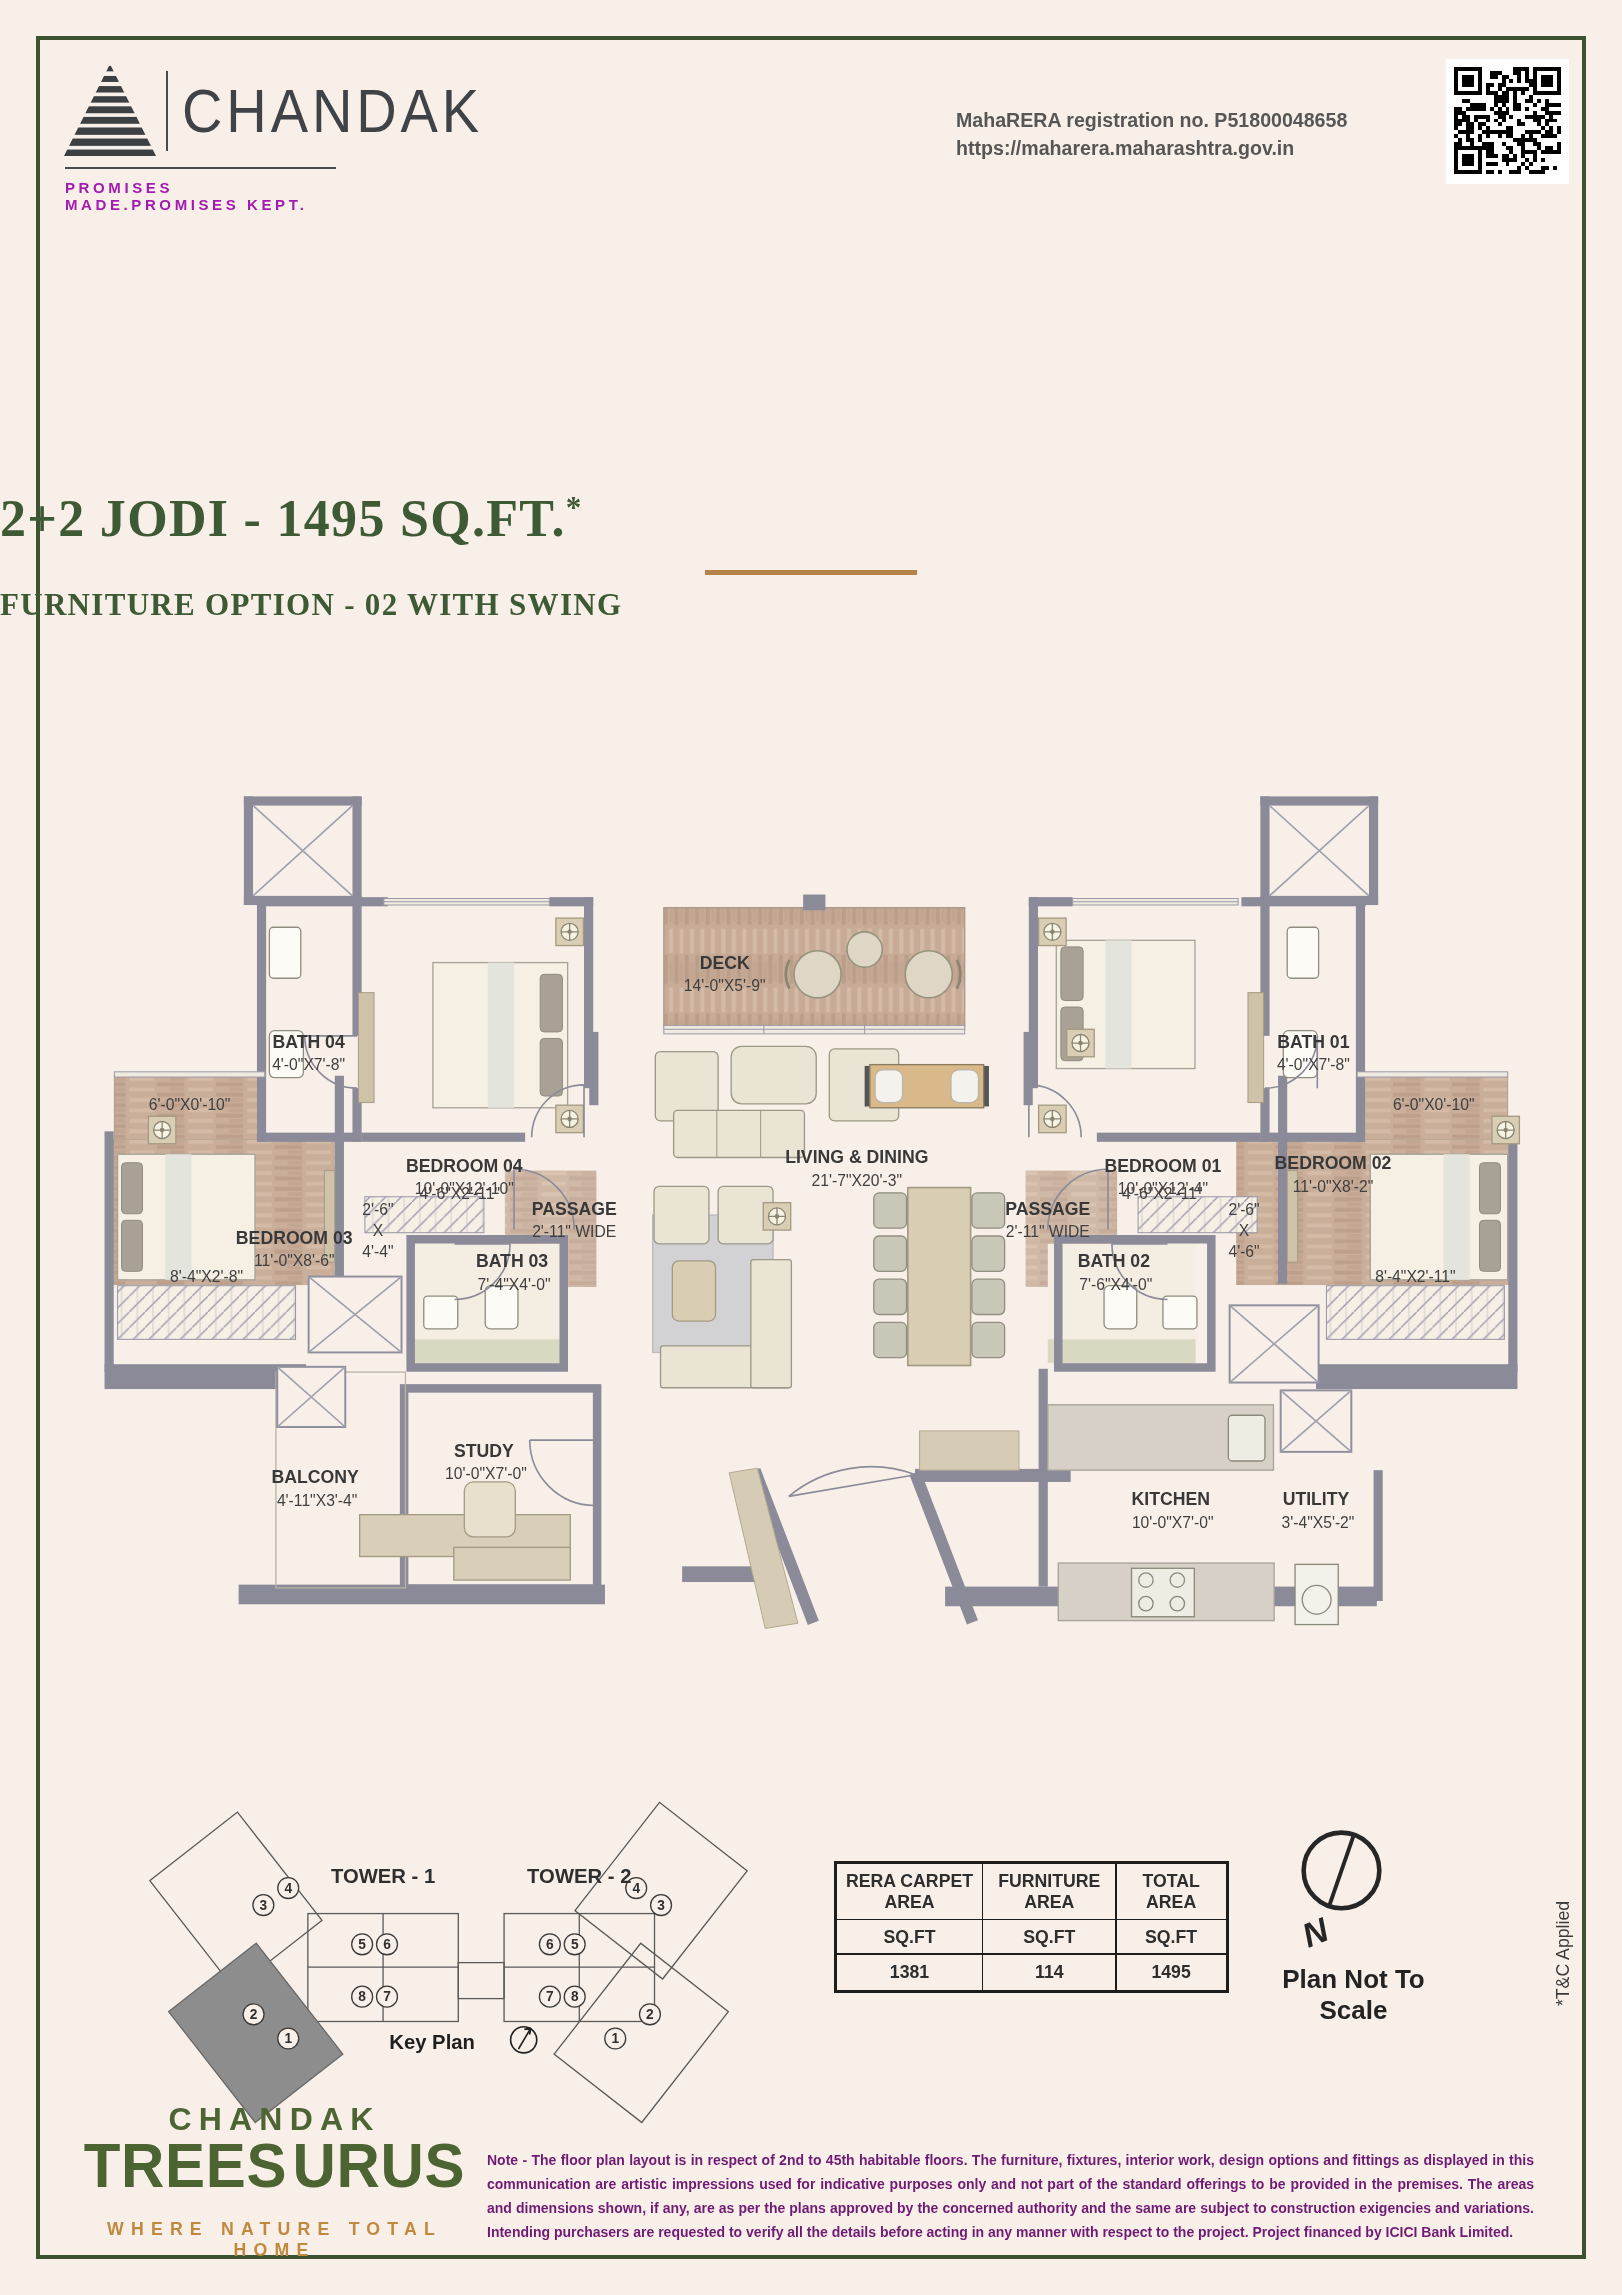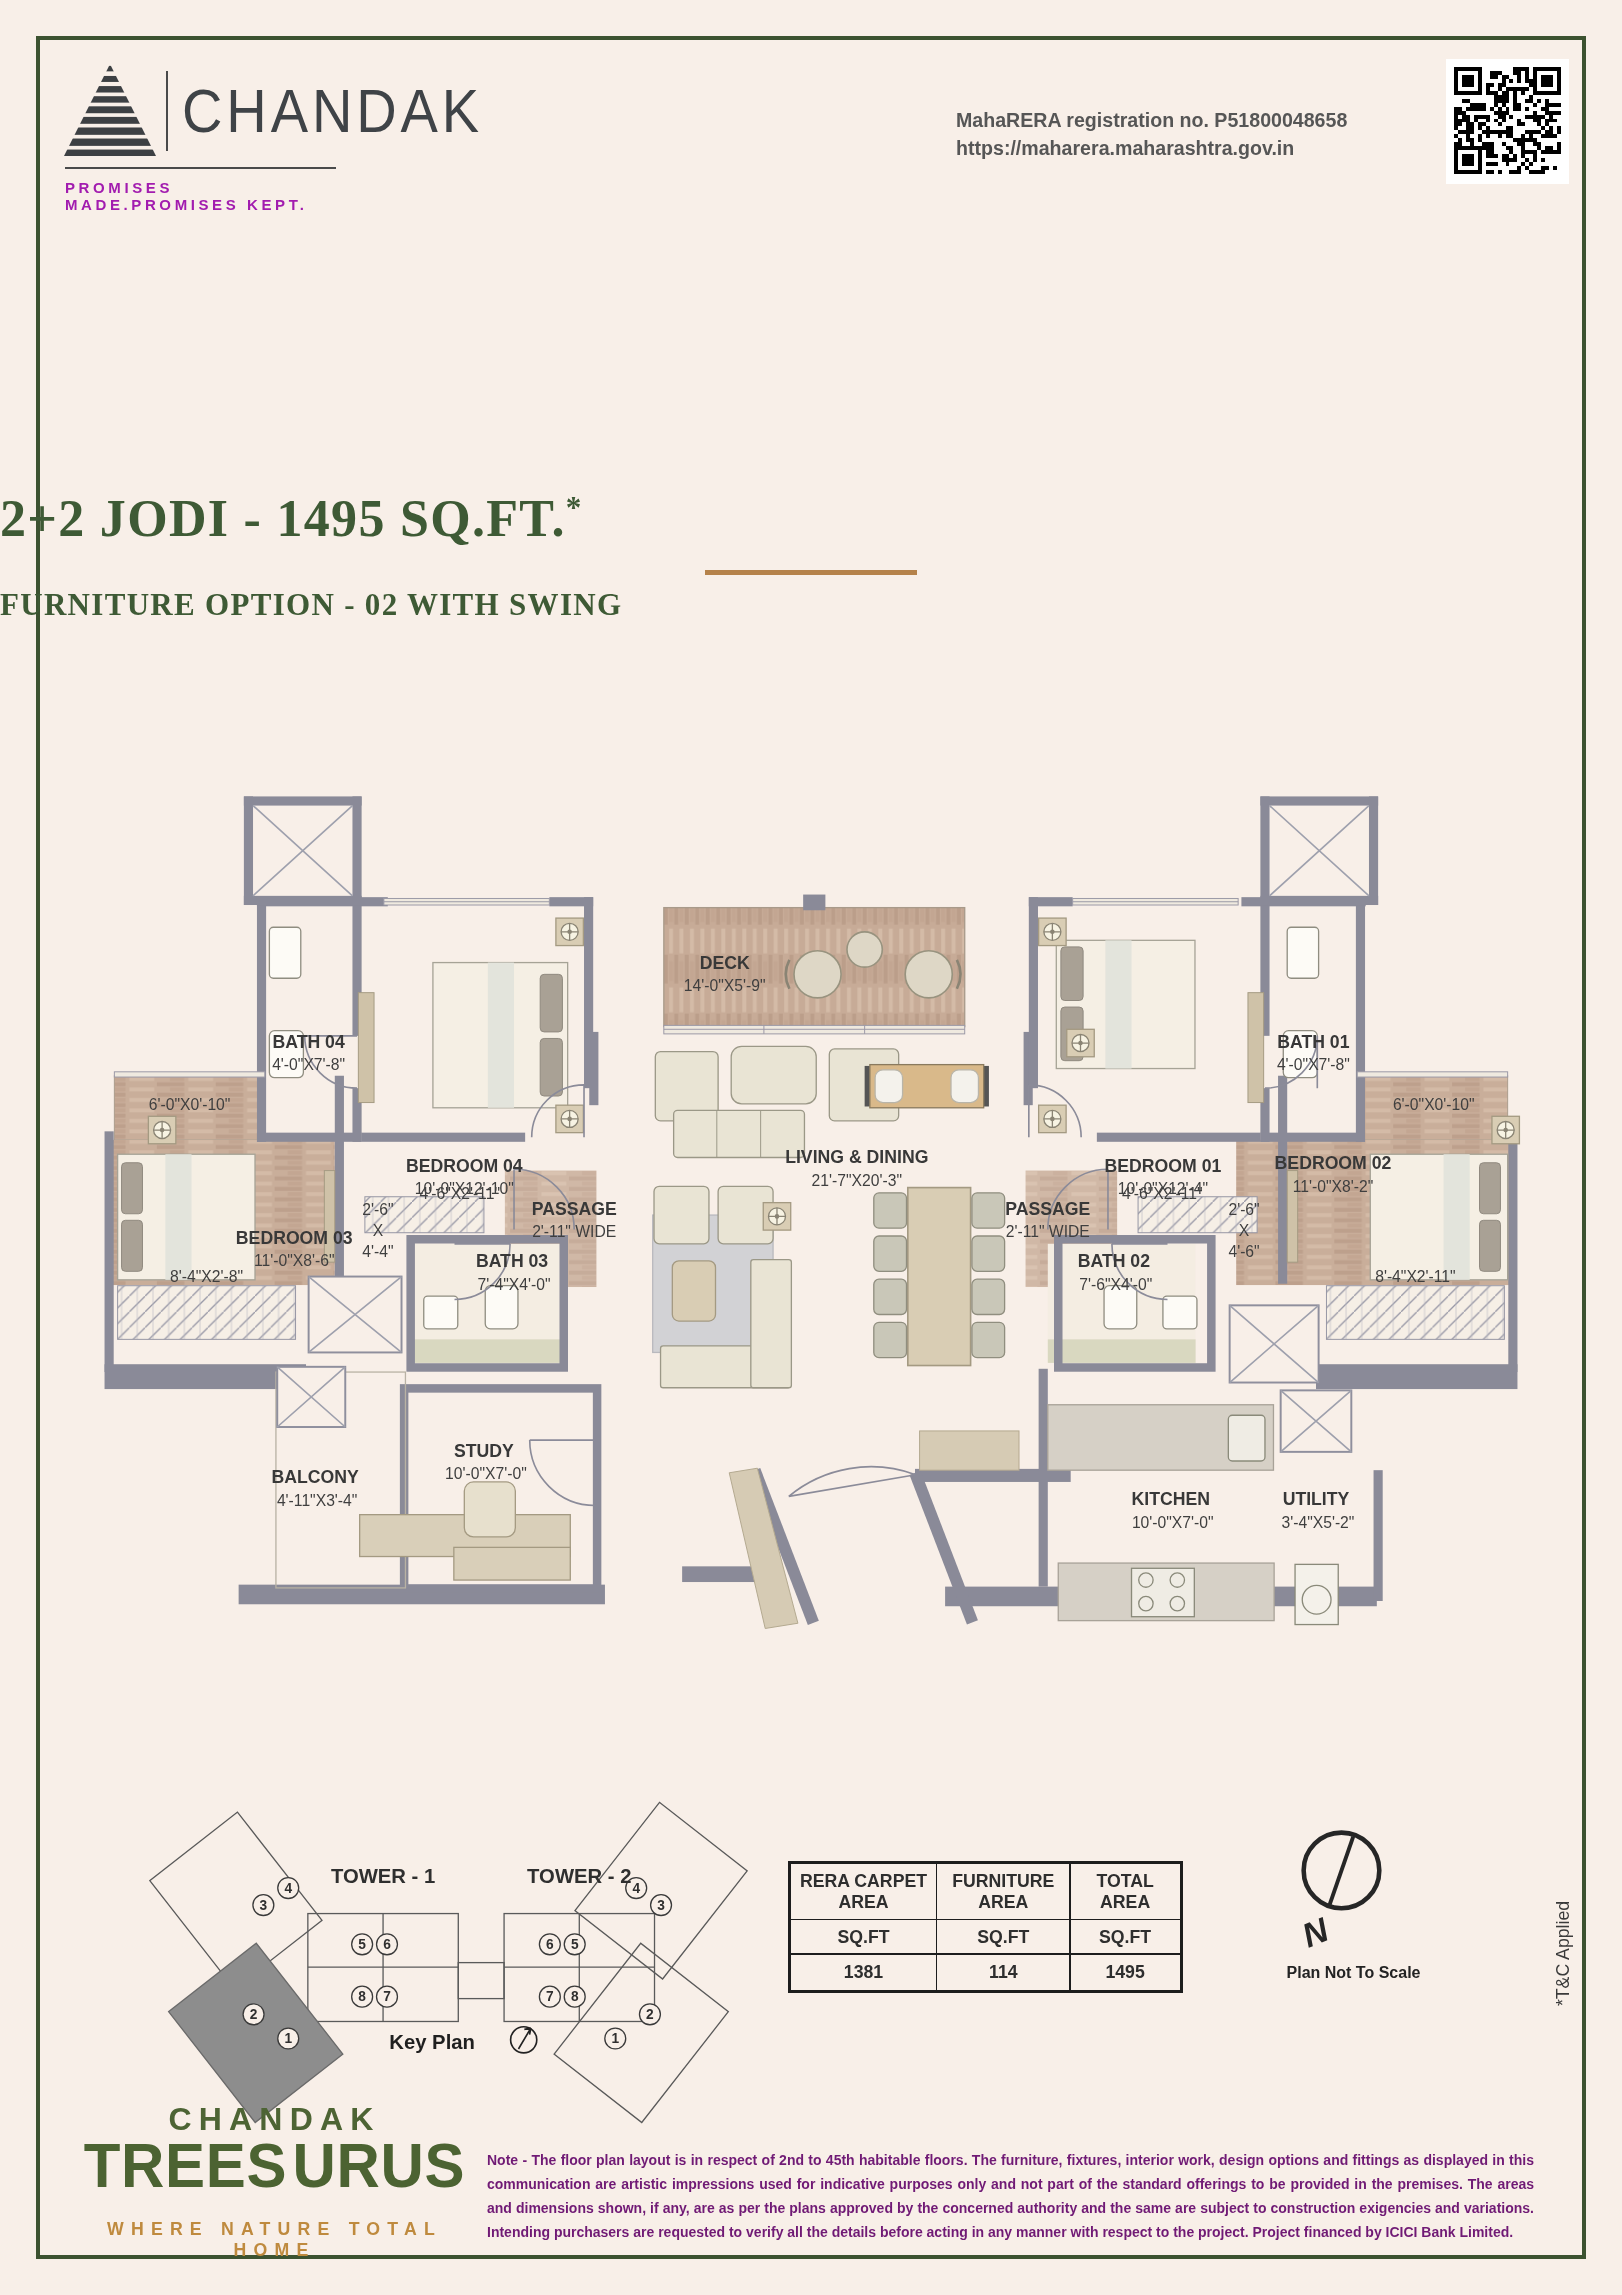--- a/index.html
+++ b/index.html
@@ -16,24 +16,24 @@
   .qr{background:#fff;padding:3.9px;}
   
   .title-main{width:100%;text-align:left;font-family:"Liberation Serif",serif;font-weight:700;
               font-size:52px;color:#3e5a35;letter-spacing:1.3px;}
   .title-main sup{font-size:31px;}
   .title-rule{background:#b5824a;height:4.6px;}
   .title-sub{width:100%;text-align:left;font-family:"Liberation Serif",serif;font-weight:600;
              font-size:31px;color:#3e5a35;letter-spacing:1.3px;}
   
   .atable{display:grid;grid-template-columns:145px 132px 109px;grid-template-rows:55px 33px 35px;
-          border:3.9px solid #1d1d1d;background:#1d1d1d;grid-gap:1.3px;}
+          border:3.9px solid #1d1d1d;background:#1d1d1d;grid-gap:1.3px;margin-left:46px;}
   .atable div{background:#f8efe8;display:flex;align-items:center;justify-content:center;text-align:center;
               font-size:17.7px;font-weight:600;color:#2e2e2e;line-height:1.15;}
-  .pnts{font-size:16px;font-weight:700;color:#232323;text-align:center;}
+  .pnts{font-size:26px;font-weight:700;color:#232323;text-align:center;}
   .tnc{font-size:17.7px;color:#3a3a3a;text-align:center;transform:rotate(-90deg);}
   
   .f-brand{text-align:center;font-size:32px;font-weight:700;letter-spacing:7.2px;color:#4d6434;}
   .f-name{display:flex;align-items:center;justify-content:center;font-size:60px;font-weight:800;
           color:#4c6332;letter-spacing:0.7px;transform:scaleY(1.05);}
   .f-tag{text-align:center;font-size:17.7px;font-weight:700;letter-spacing:7.2px;color:#bf8a3e;}
   .f-note{font-size:14px;line-height:1.72;color:#701a75;font-weight:700;text-align:justify;}
   text{font-family:"Liberation Sans",sans-serif;}
   .rname{font-size:27px;font-weight:600;fill:#383838;}
   .rdim{font-size:24px;font-weight:500;fill:#3f3f3f;}

